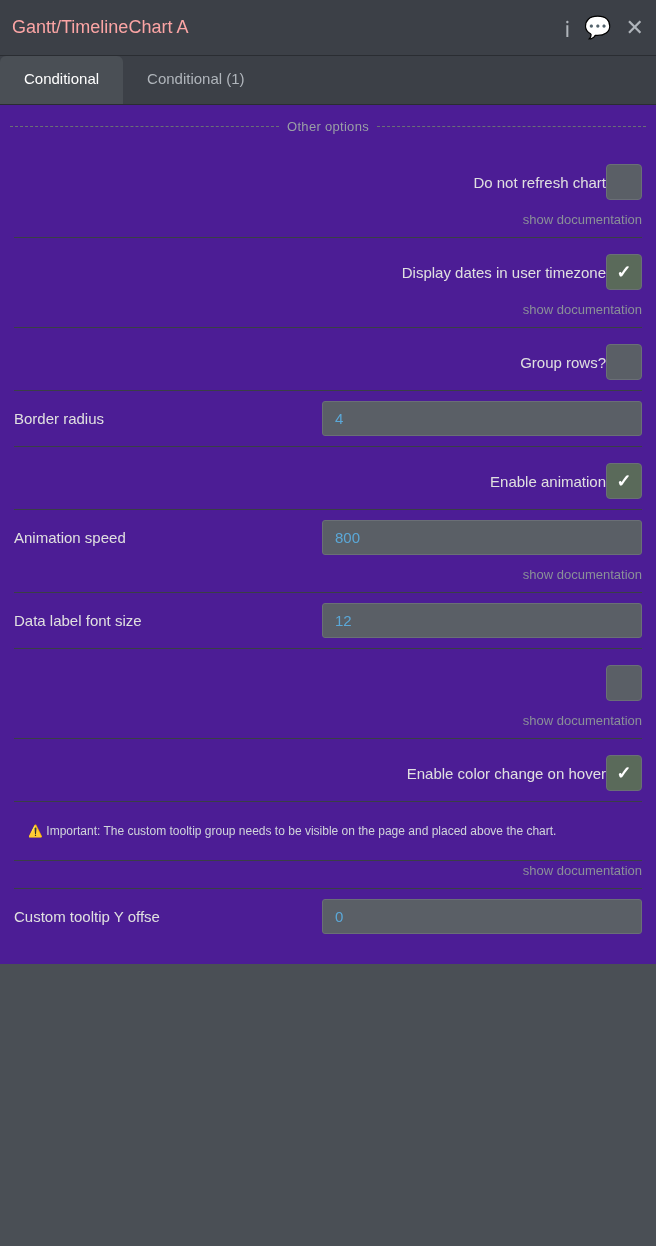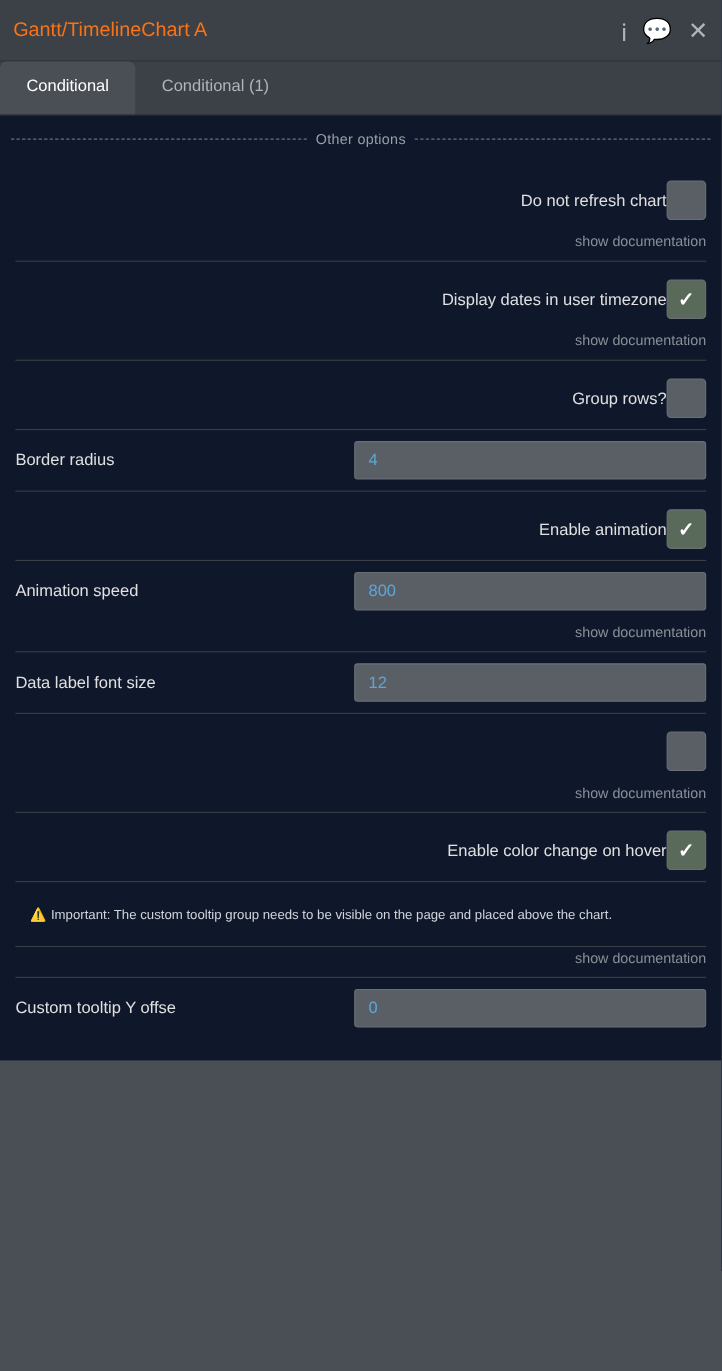--- a/index.html
+++ b/index.html
@@ -15,21 +15,21 @@
     .header {
       background: #3c4047;
       display: flex;
       align-items: center;
       justify-content: space-between;
       padding: 0 12px;
       height: 56px;
       border-bottom: 1px solid #2a2d32;
     }
     .header-title {
-      color: #f97316;
+      color: #fca5a5;
       font-size: 18px;
       font-weight: 500;
     }
     .header-icons {
       display: flex;
       gap: 14px;
       align-items: center;
     }
     .header-icon {
       color: #b0b5bb;
@@ -51,21 +51,21 @@
     }
     .tab.active {
       background: #4a4f55;
       color: #ffffff;
       border-bottom: 3px solid #4a4f55;
       border-radius: 6px 6px 0 0;
     }
     
     .content {
       padding: 0 0 20px 0;
-      background: #0f172a;
+      background: #4c1d95;
     }
     
     .section-divider {
       display: flex;
       align-items: center;
       color: #9a9fa6;
       font-size: 13px;
       padding: 14px 10px;
       letter-spacing: 0.3px;
     }

